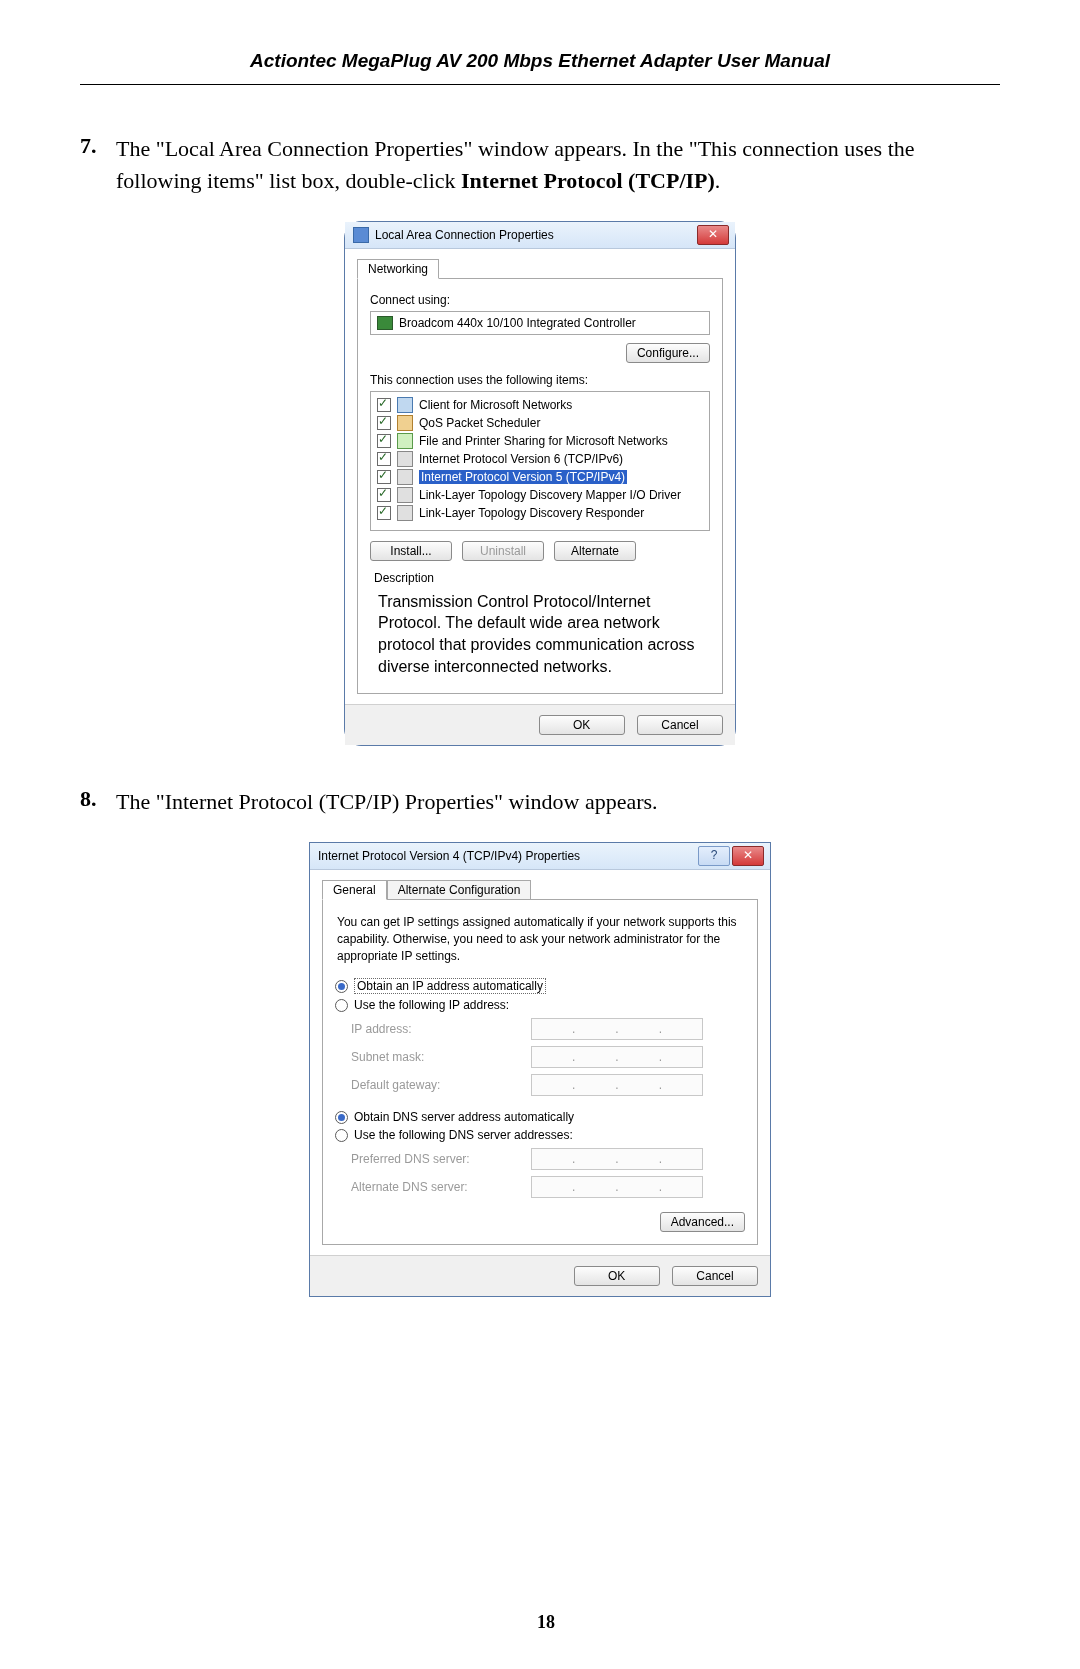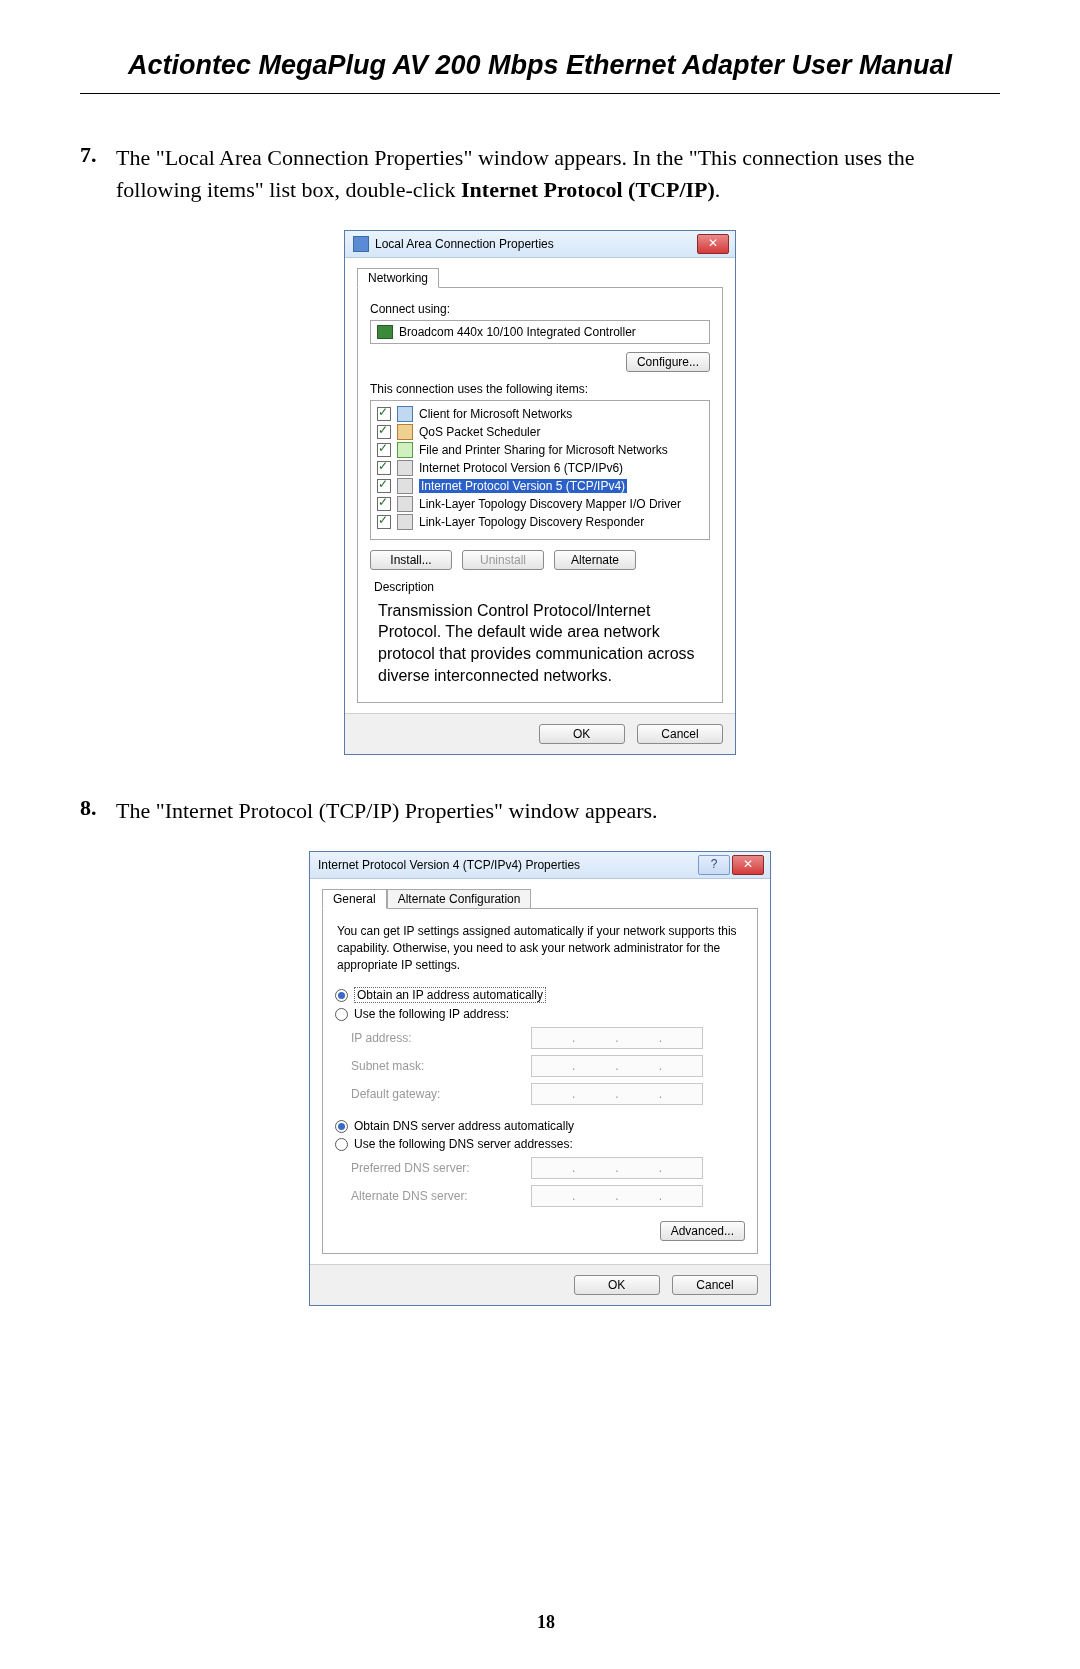--- a/index.html
+++ b/index.html
@@ -13,21 +13,21 @@
     color: #000;
   }
   .page {
     padding: 50px 80px 40px 80px;
   }
   .header-title {
     text-align: center;
     font-family: "Segoe UI", Arial, sans-serif;
     font-weight: 700;
     font-style: italic;
-    font-size: 27px;
+    font-size: 19px;
     margin-bottom: 12px;
   }
   .header-rule {
     border: none;
     border-top: 1px solid #000;
     margin: 0 0 48px 0;
   }
   .step {
     display: flex;
     margin-bottom: 18px;
@@ -49,21 +49,21 @@
     justify-content: center;
     margin: 24px 0 40px 0;
   }
   
   .dlg {
     border: 1px solid #5a7aa8;
     background: #fff;
     font-family: "Segoe UI", Tahoma, Arial, sans-serif;
     box-shadow: 0 0 0 1px rgba(255,255,255,.4) inset;
   }
-  .dlg1 { width: 390px; }
+  .dlg1 { width: 390px; border-radius: 17px; }
   .dlg2 { width: 460px; }
   .titlebar {
     background: linear-gradient(#eaf3fc, #d6e6f8);
     border-bottom: 1px solid #b8c8dc;
     padding: 3px 6px 3px 8px;
     display: flex;
     align-items: center;
     font-size: 12px;
     color: #000;
   }

